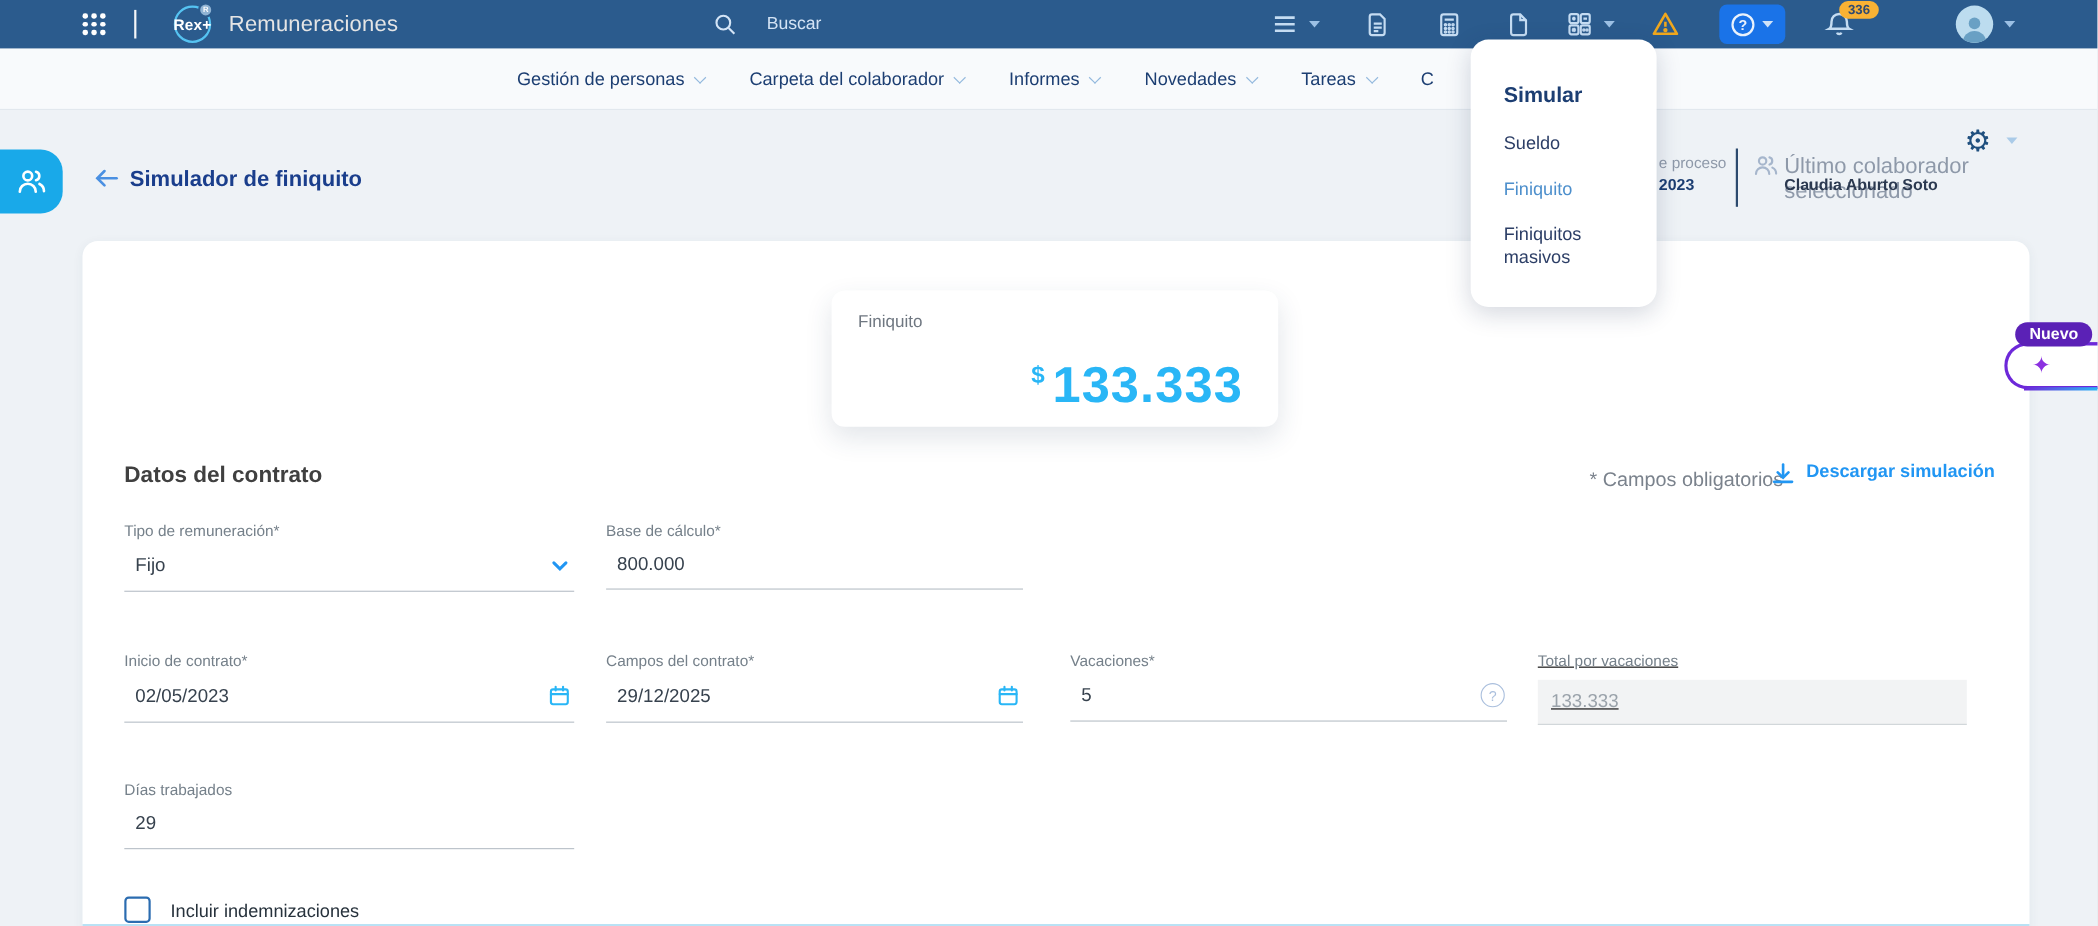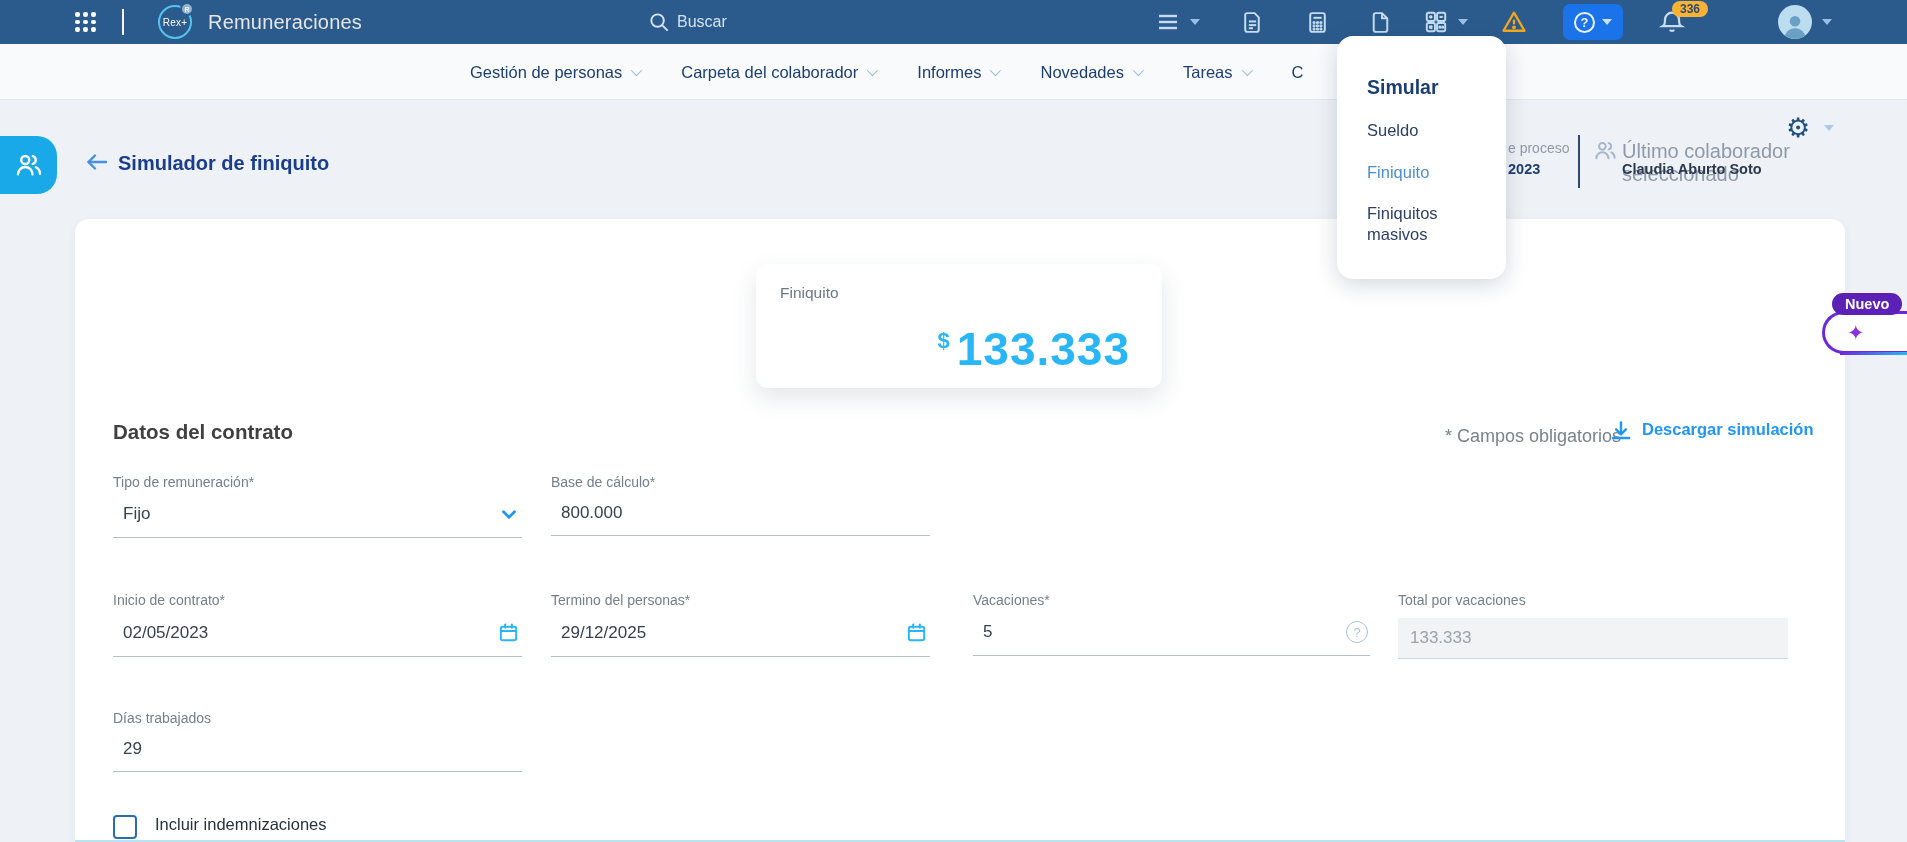--- a/index.html
+++ b/index.html
@@ -9,26 +9,26 @@
     background:#eef2f6; font-family:"Liberation Sans", sans-serif;
   }
   
   .topbar{ position:absolute; left:0; top:0; width:1907px; height:44px; background:#2b5b8d; z-index:10;}
   .tb-abs{ position:absolute; top:0; height:44px; display:flex; align-items:center; }
   .grid9{ display:grid; grid-template-columns:repeat(3,5px); grid-gap:3px; }
   .grid9 i{ width:4.5px; height:4.5px; border-radius:50%; background:#fff; }
   .tb-divider{ width:2px; height:26px; background:rgba(255,255,255,.95); }
   .logo{ width:34px; height:34px; border:2.5px solid #55c3f2; border-radius:50%; position:relative;
          display:flex; align-items:center; justify-content:center; }
-  .logo .logo-txt{ color:#fff; font-size:10px; font-weight:normal; letter-spacing:.2px; }
+  .logo .logo-txt{ color:#fff; font-size:14px; font-weight:bold; letter-spacing:.2px; }
   .logo .logo-badge{ position:absolute; right:-4px; top:-5px; width:14px; height:14px; border-radius:50%;
          background:#8fb3d4; border:2px solid #2b5b8d; color:#fff; font-size:7px; font-weight:bold;
          display:flex; align-items:center; justify-content:center; }
   .app-title{ color:#e5e5e5; font-size:20px; font-weight:500; letter-spacing:.2px; }
-  .search-txt{ color:#d3e3f5; font-size:16px; margin-left:6px; }
+  .search-txt{ color:#d3e3f5; font-size:16px; margin-left:26px; }
   .caret-solid{ width:0; height:0; border-left:5px solid transparent; border-right:5px solid transparent;
         border-top:6px solid #9cc0e4; display:inline-block; }
   .help-btn{ position:absolute; left:1563px; top:4px; width:60px; height:36px; background:#1a73e8;
         border-radius:7px; display:flex; align-items:center; justify-content:center; gap:7px; }
   .q-circle{ width:21px; height:21px; border:2px solid #eaf2fc; border-radius:50%; color:#eaf2fc;
         font-size:13px; font-weight:bold; display:flex; align-items:center; justify-content:center; }
   .help-btn .caret-solid{ border-top-color:#cfe2f8; }
   .badge{ position:absolute; left:1672px; top:1px; background:#f9b234; color:#2f4a70; font-weight:bold;
         font-size:12px; border-radius:10px; padding:1px 8px; z-index:2;}
   .avatar{ position:absolute; left:1778px; top:5px; width:34px; height:34px; border-radius:50%;
@@ -86,21 +86,21 @@
   
   .field{ position:absolute; }
   .f-label{ font-size:14px; color:#75808a; }
   .f-control{ margin-top:13px; padding:0 2px 12px 10px; border-bottom:1px solid #b6bec6;
         display:flex; justify-content:space-between; align-items:center; font-size:17px; color:#37424e; min-height:30px;}
   .field.disabled .f-control{ background:#f2f3f4; border-bottom:1px solid #cfd4d8; color:#9aa2aa;
         padding:10px 12px; margin-top:10px; }
   .help-circ{ width:22px; height:22px; border:1.5px solid #aabfdd; border-radius:50%; color:#aabfdd;
         font-size:13px; display:flex; align-items:center; justify-content:center; }
   
-  .chk-row{ position:absolute; left:113px; top:815px; display:flex; align-items:flex-start; }
+  .chk-row{ position:absolute; left:113px; top:815px; display:flex; align-items:flex-end; }
   .chk-box{ width:24px; height:24px; border:2.5px solid #2b6cb0; border-radius:4px; background:#fff; cursor:pointer;}
   .chk-label{ margin-left:18px; font-size:16.5px; color:#27323c; }
   .card-bottom-accent{ position:absolute; left:75px; top:840px; width:1770px; height:2px; background:#b9e2f5; }
 </style>
 </head>
 <body>
 
 <div class="stage">
 
   <div class="topbar">
@@ -348,39 +348,39 @@
       <span>02/05/2023</span>
       <svg width="23" height="23" viewBox="0 0 24 24" fill="none" stroke="#29b6f6" stroke-width="2" stroke-linecap="round">
         <rect x="4" y="6" width="16" height="14" rx="2"></rect>
           <line x1="4" y1="10.5" x2="20" y2="10.5"></line>
         <line x1="8.5" y1="3.5" x2="8.5" y2="7"></line>
           <line x1="15.5" y1="3.5" x2="15.5" y2="7"></line>
       </svg>
     </div>
   </div>
   <div class="field" style="left:551px; top:592px; width:379px;">
-    <div class="f-label">Termino del personas*</div>
+    <div class="f-label">Campos del contrato*</div>
     <div class="f-control">
       <span>29/12/2025</span>
       <svg width="23" height="23" viewBox="0 0 24 24" fill="none" stroke="#29b6f6" stroke-width="2" stroke-linecap="round">
         <rect x="4" y="6" width="16" height="14" rx="2"></rect>
           <line x1="4" y1="10.5" x2="20" y2="10.5"></line>
         <line x1="8.5" y1="3.5" x2="8.5" y2="7"></line>
           <line x1="15.5" y1="3.5" x2="15.5" y2="7"></line>
       </svg>
     </div>
   </div>
   <div class="field" style="left:973px; top:592px; width:397px;">
     <div class="f-label">Vacaciones*</div>
     <div class="f-control">
       <span>5</span>
       <span class="help-circ">?</span>
     </div>
   </div>
-  <div class="field disabled" style="left:1398px; top:592px; width:390px;">
+  <div class="field disabled" style="left:1398px; top:592px; width:390px;text-decoration:underline;">
     <div class="f-label">Total por vacaciones</div>
     <div class="f-control">
       <span>133.333</span>
     </div>
   </div>
 
   <div class="field" style="left:113px; top:710px; width:409px;">
     <div class="f-label">Días trabajados</div>
     <div class="f-control">
       <span>29</span>

